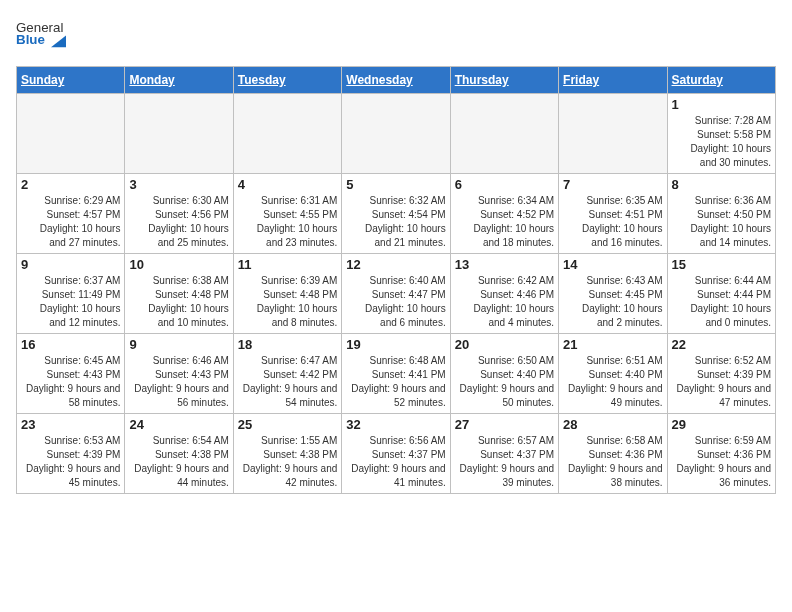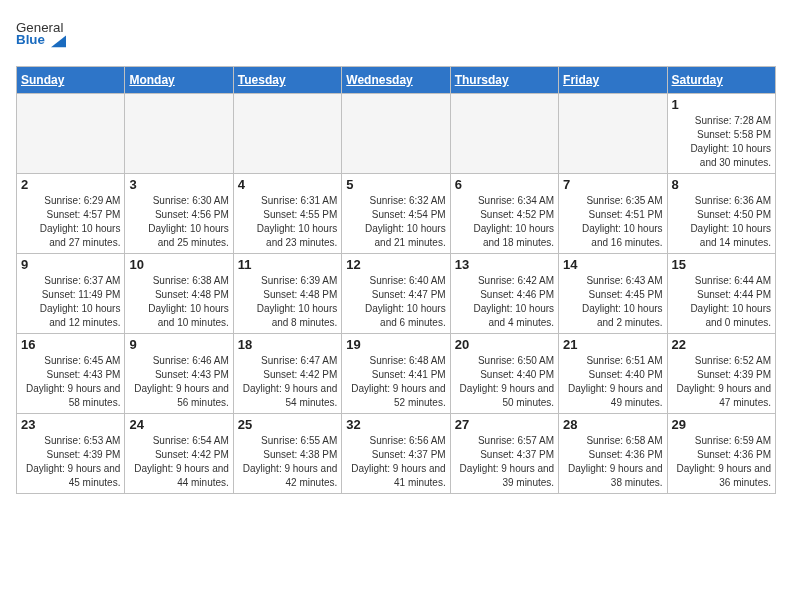--- a/index.html
+++ b/index.html
@@ -263,26 +263,26 @@
       <tr>
         <td>
           <span class="day-number">23</span>
           <div class="day-info">Sunrise: 6:53 AM
 Sunset: 4:39 PM
 Daylight: 9 hours and 45 minutes.</div>
         </td>
         <td>
           <span class="day-number">24</span>
           <div class="day-info">Sunrise: 6:54 AM
-Sunset: 4:42 PM
+Sunset: 4:38 PM
 Daylight: 9 hours and 44 minutes.</div>
         </td>
         <td>
           <span class="day-number">25</span>
-          <div class="day-info">Sunrise: 6:55 AM
+          <div class="day-info">Sunrise: 1:55 AM
 Sunset: 4:38 PM
 Daylight: 9 hours and 42 minutes.</div>
         </td>
         <td>
           <span class="day-number">32</span>
           <div class="day-info">Sunrise: 6:56 AM
 Sunset: 4:37 PM
 Daylight: 9 hours and 41 minutes.</div>
         </td>
         <td>

